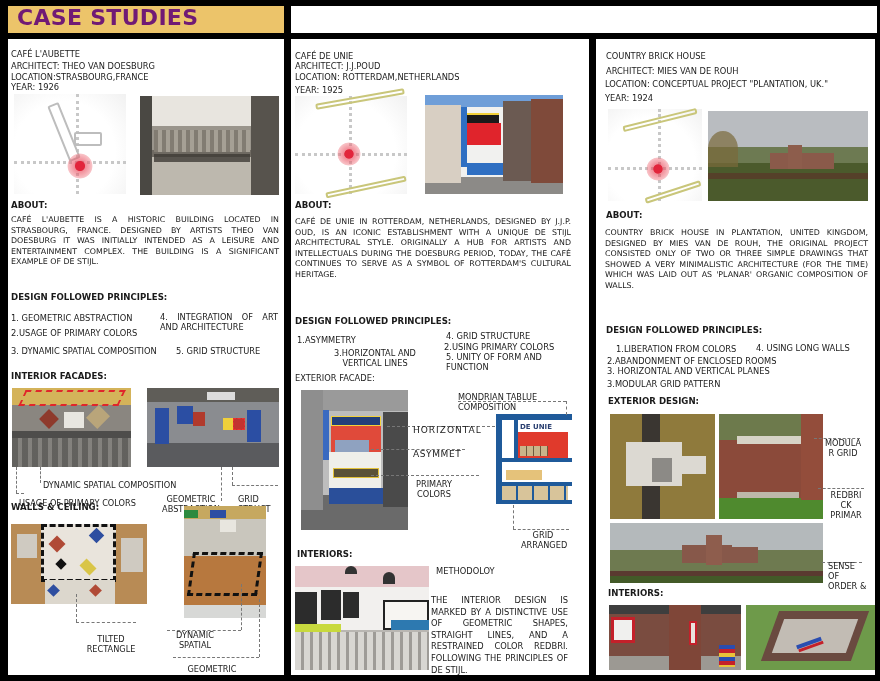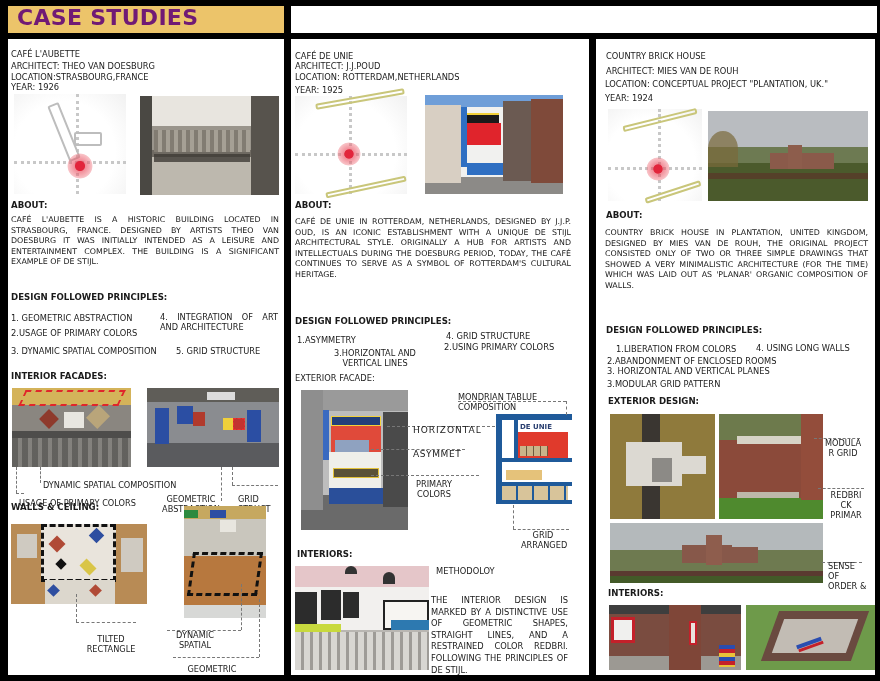--- a/index.html
+++ b/index.html
@@ -146,20 +146,21 @@
   </div>
 
   <div class="t h" style="left:4px;top:161px;">ABOUT:</div>
   <div class="para" style="left:4px;top:178px;width:276px;">CAFÉ DE UNIE IN ROTTERDAM, NETHERLANDS, DESIGNED BY J.J.P. OUD, IS AN ICONIC ESTABLISHMENT WITH A UNIQUE DE STIJL ARCHITECTURAL STYLE. ORIGINALLY A HUB FOR ARTISTS AND INTELLECTUALS DURING THE DOESBURG PERIOD, TODAY, THE CAFÉ CONTINUES TO SERVE AS A SYMBOL OF ROTTERDAM'S CULTURAL HERITAGE.</div>
 
   <div class="t h" style="left:4px;top:277px;">DESIGN FOLLOWED PRINCIPLES:</div>
   <div class="t" style="left:6px;top:296px;">1.ASYMMETRY</div>
   <div class="para" style="left:6px;top:309px;width:100px;font-size:8.2px;line-height:10.4px;text-align:center;margin-left:28px;">3.HORIZONTAL AND VERTICAL LINES</div>
   <div class="t" style="left:155px;top:292px;">4. GRID STRUCTURE</div>
   <div class="t" style="left:153px;top:303px;">2.USING PRIMARY COLORS</div>
+  <div class="para" style="left:155px;top:313px;width:120px;font-size:8.2px;line-height:10.4px;text-align:left;">5. UNITY OF FORM AND FUNCTION</div>
   <div class="t" style="left:4px;top:334px;">EXTERIOR FACADE:</div>
 
   <div class="img" style="left:10px;top:351px;width:107px;height:140px;background:linear-gradient(180deg,#9a9a9a 0 15%,#bdbdbd 15% 75%,#6a6a6a 75% 100%);">
     <div style="position:absolute;left:30px;top:26px;width:50px;height:10px;background:#233f7a;border:1px solid #f2d13a;"></div>
     <div style="position:absolute;left:30px;top:36px;width:50px;height:26px;background:#e04a3a;"></div>
     <div style="position:absolute;left:34px;top:50px;width:34px;height:12px;background:#8fa2c0;"></div>
     <div style="position:absolute;left:28px;top:62px;width:52px;height:36px;background:#efefea;"></div>
     <div style="position:absolute;left:32px;top:78px;width:46px;height:10px;background:#5a5238;border:1px solid #e2c23a;"></div>
     <div style="position:absolute;left:28px;top:98px;width:58px;height:16px;background:#2a4f9a;"></div>
     <div style="position:absolute;left:22px;top:20px;width:6px;height:50px;background:#3a6ac0;"></div>

